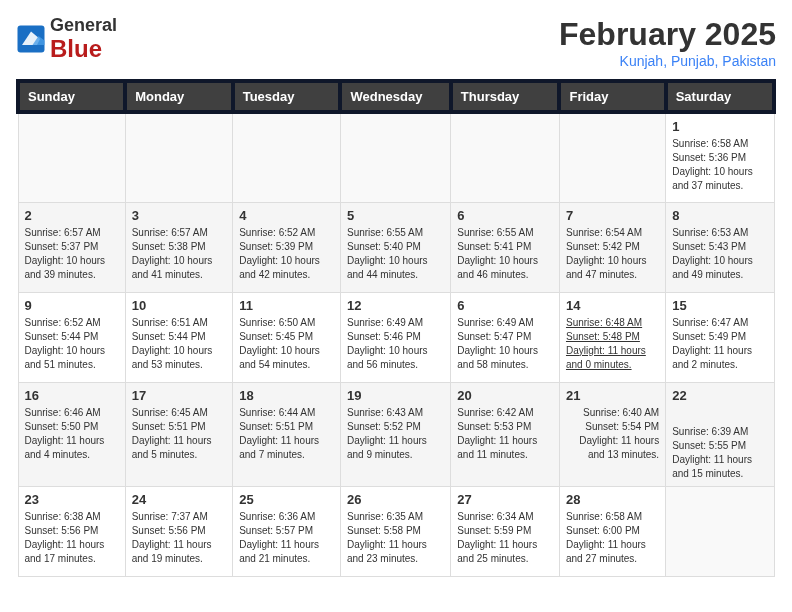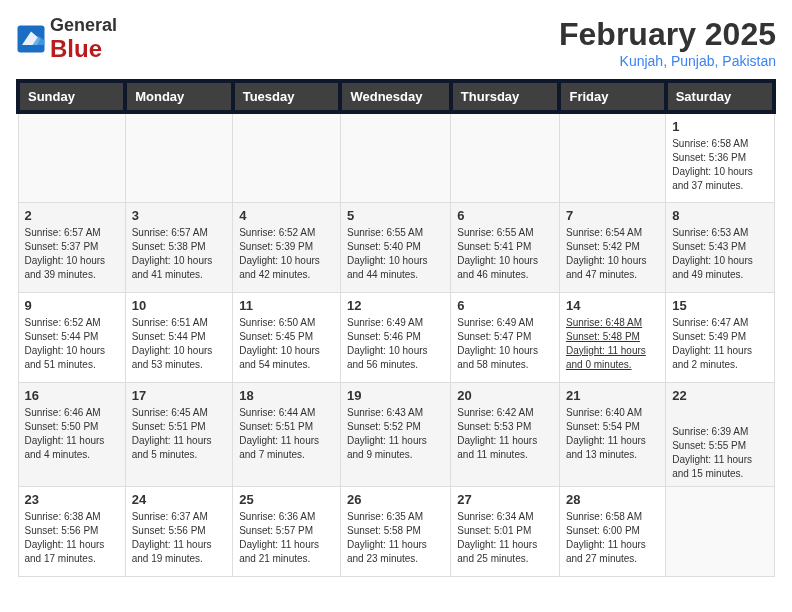--- a/index.html
+++ b/index.html
@@ -275,21 +275,21 @@
         </td>
         <td>
           <div class="day-number">20</div>
           <div class="day-info" style="white-space: pre-line;">Sunrise: 6:42 AM
 Sunset: 5:53 PM
 Daylight: 11 hours
 and 11 minutes.</div>
         </td>
         <td>
           <div class="day-number">21</div>
-          <div class="day-info" style="white-space: pre-line;">Sunrise: 6:40 AM
+          <div class="day-info" style="white-space: pre-line; text-align: right;">Sunrise: 6:40 AM
 Sunset: 5:54 PM
 Daylight: 11 hours
 and 13 minutes.</div>
         </td>
         <td>
           <div class="day-number">22</div>
           <div class="day-info" style="white-space: pre-line; margin-top: 22px;">Sunrise: 6:39 AM
 Sunset: 5:55 PM
 Daylight: 11 hours
 and 15 minutes.</div>
@@ -298,21 +298,21 @@
       <tr>
         <td>
           <div class="day-number">23</div>
           <div class="day-info" style="white-space: pre-line;">Sunrise: 6:38 AM
 Sunset: 5:56 PM
 Daylight: 11 hours
 and 17 minutes.</div>
         </td>
         <td>
           <div class="day-number">24</div>
-          <div class="day-info" style="white-space: pre-line;">Sunrise: 6:37 AM
+          <div class="day-info" style="white-space: pre-line;">Sunrise: 7:37 AM
 Sunset: 5:56 PM
 Daylight: 11 hours
 and 19 minutes.</div>
         </td>
         <td>
           <div class="day-number">25</div>
           <div class="day-info" style="white-space: pre-line;">Sunrise: 6:36 AM
 Sunset: 5:57 PM
 Daylight: 11 hours
 and 21 minutes.</div>
@@ -320,21 +320,21 @@
         <td>
           <div class="day-number">26</div>
           <div class="day-info" style="white-space: pre-line;">Sunrise: 6:35 AM
 Sunset: 5:58 PM
 Daylight: 11 hours
 and 23 minutes.</div>
         </td>
         <td>
           <div class="day-number">27</div>
           <div class="day-info" style="white-space: pre-line;">Sunrise: 6:34 AM
-Sunset: 5:01 PM
+Sunset: 5:59 PM
 Daylight: 11 hours
 and 25 minutes.</div>
         </td>
         <td>
           <div class="day-number">28</div>
           <div class="day-info" style="white-space: pre-line;">Sunrise: 6:58 AM
 Sunset: 6:00 PM
 Daylight: 11 hours
 and 27 minutes.</div>
         </td>

